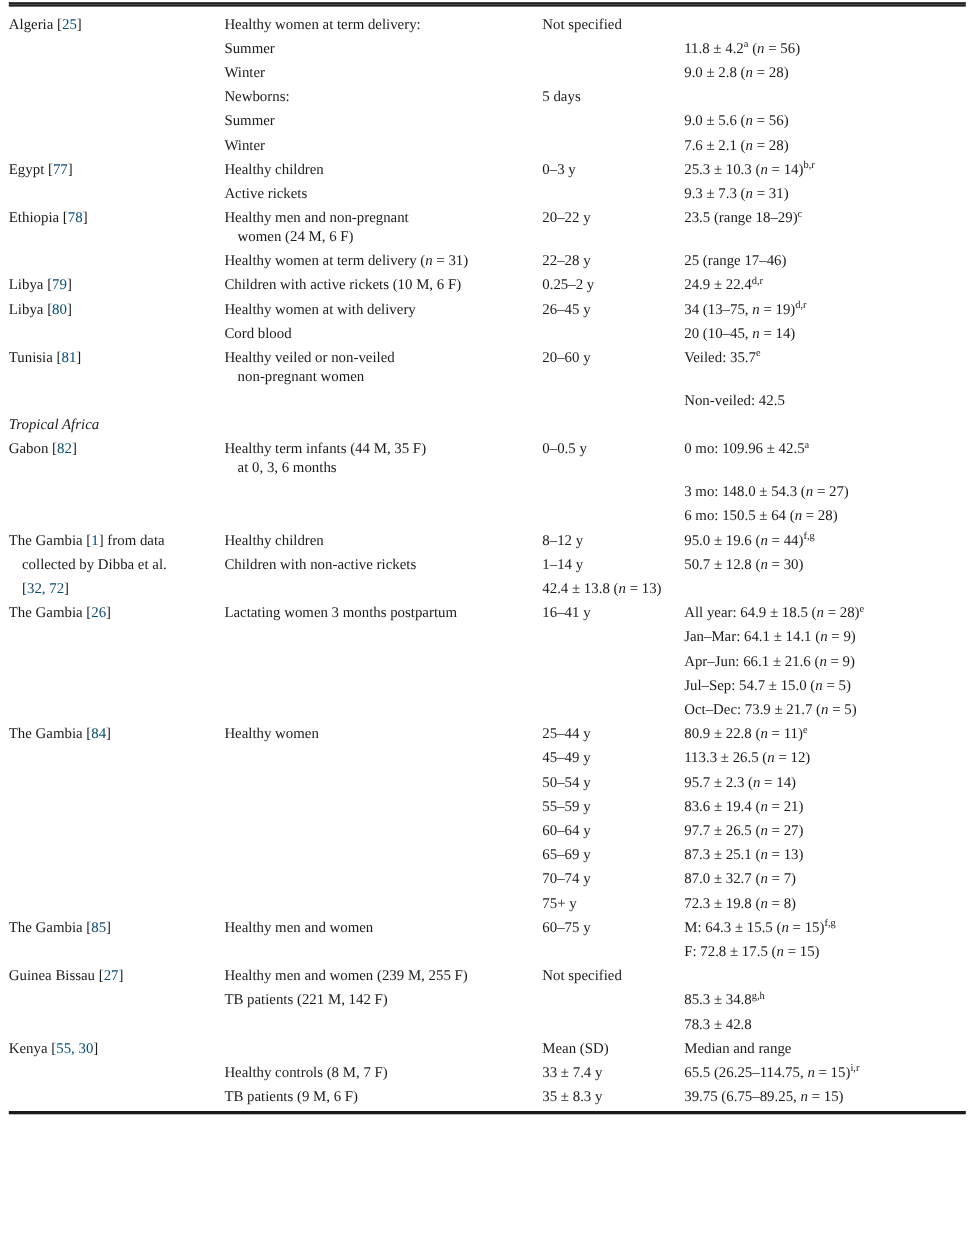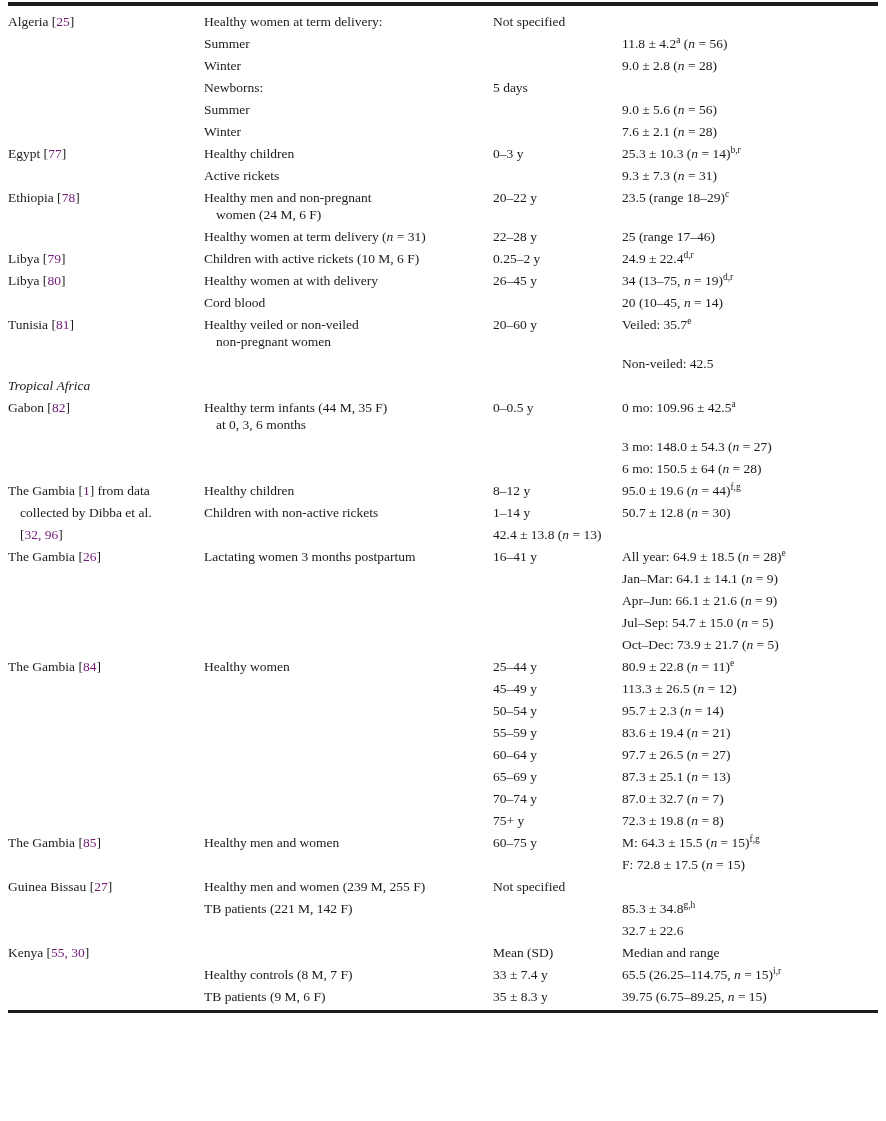--- a/index.html
+++ b/index.html
@@ -43,21 +43,21 @@
     padding-bottom: 5px;
   }
   .cell {
     line-height: 17px;
     padding-right: 6px;
   }
   .cell.val { padding-right: 0; }
   .ind { display: inline-block; width: 12px; }
   .ind-cell { padding-left: 12px; }
 
-  .ref { color: #701a75; }
+  .ref { color: #0c4a6e; }
   sup {
     font-size: 9.5px;
     line-height: 0;
     vertical-align: baseline;
     position: relative;
     top: -5px;
   }
   em { font-style: italic; }
 </style>
 </head>
@@ -186,21 +186,21 @@
         <div class="cell age">8–12 y</div>
         <div class="cell val">95.0 ± 19.6 (<em>n</em> = 44)<sup>f,g</sup></div>
       </div>
       <div class="row">
         <div class="cell loc ind-cell">collected by Dibba et al.</div>
         <div class="cell study">Children with non-active rickets</div>
         <div class="cell age">1–14 y</div>
         <div class="cell val">50.7 ± 12.8 (<em>n</em> = 30)</div>
       </div>
       <div class="row">
-        <div class="cell loc ind-cell">[<span class="ref">32, 96</span>]</div>
+        <div class="cell loc ind-cell">[<span class="ref">32, 72</span>]</div>
         <div class="cell age"></div>
         <div class="cell val">42.4 ± 13.8 (<em>n</em> = 13)</div>
       </div>
       <div class="row">
         <div class="cell loc">The Gambia [<span class="ref">26</span>]</div>
         <div class="cell study">Lactating women 3 months postpartum</div>
         <div class="cell age">16–41 y</div>
         <div class="cell val">All year: 64.9 ± 18.5 (<em>n</em> = 28)<sup>e</sup></div>
       </div>
       <div class="row">
@@ -296,21 +296,21 @@
       <div class="row">
         <div class="cell loc"></div>
         <div class="cell study">TB patients (221 M, 142 F)</div>
         <div class="cell age"></div>
         <div class="cell val">85.3 ± 34.8<sup>g,h</sup></div>
       </div>
       <div class="row">
         <div class="cell loc"></div>
         <div class="cell study"></div>
         <div class="cell age"></div>
-        <div class="cell val">32.7 ± 22.6</div>
+        <div class="cell val">78.3 ± 42.8</div>
       </div>
       <div class="row">
         <div class="cell loc">Kenya [<span class="ref">55, 30</span>]</div>
         <div class="cell study"></div>
         <div class="cell age">Mean (SD)</div>
         <div class="cell val">Median and range</div>
       </div>
       <div class="row">
         <div class="cell loc"></div>
         <div class="cell study">Healthy controls (8 M, 7 F)</div>

